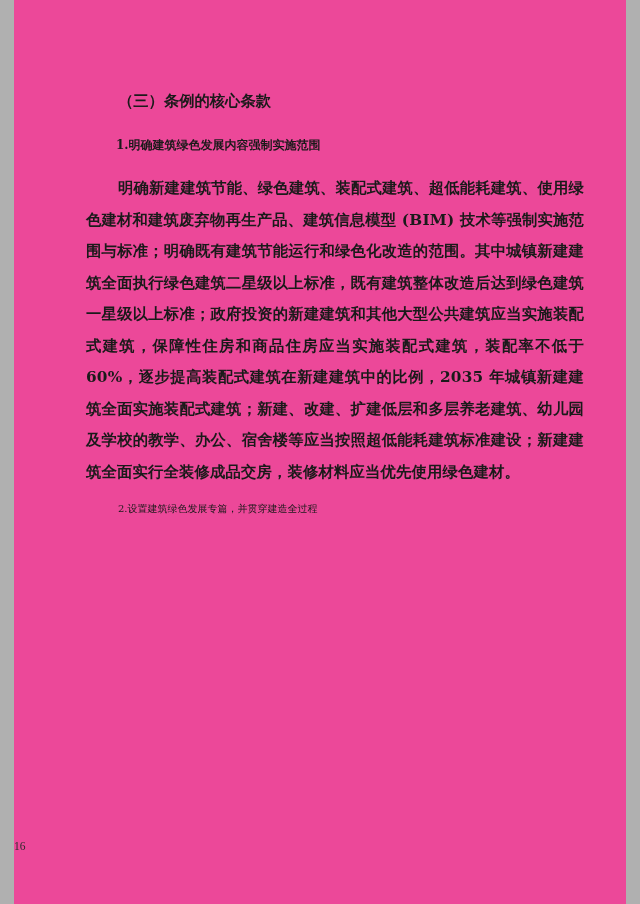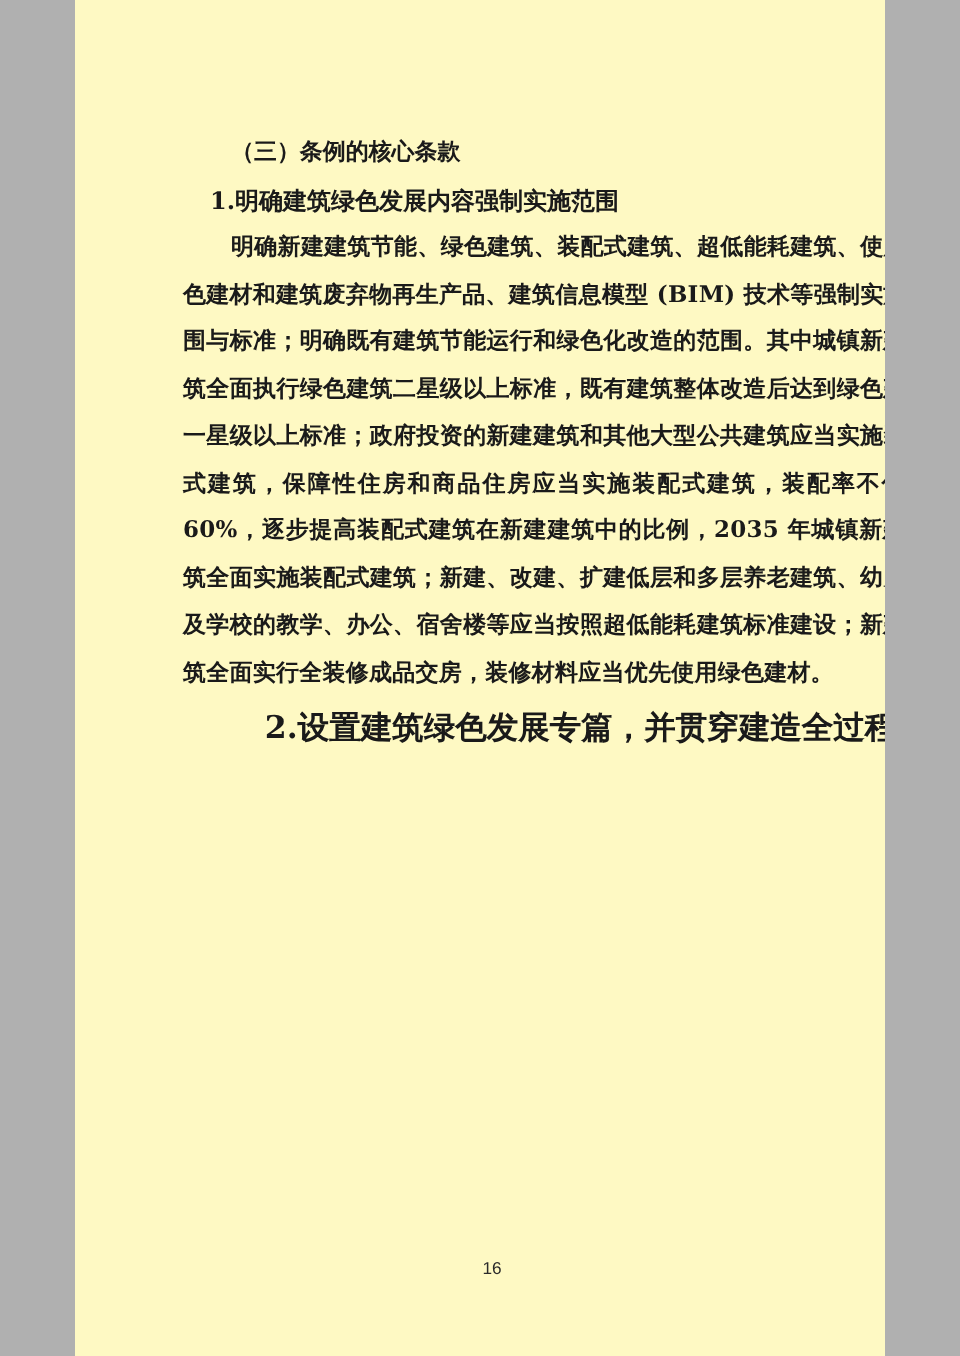--- a/index.html
+++ b/index.html
@@ -5,23 +5,23 @@
   html, body {
     margin: 0;
     padding: 0;
     background: #b0b0b0;
   }
   body {
     font-family: "DejaVu Serif", "Liberation Serif", serif;
   }
   .page {
     position: relative;
-    width: 540px;
+    width: 612px;
     height: 904px;
-    background: #fef9c3;
+    background: #ec4899;
     margin: 0 auto;
     overflow: hidden;
     box-sizing: border-box;
   }
   .content {
     position: absolute;
     left: 72px;
     top: 86px;
     width: 498px;
   }
@@ -43,45 +43,43 @@
     font-family: "DejaVu Serif", "Liberation Serif", serif;
     font-size: 15.3px;
     line-height: 31.5px;
     color: #1a1a1a;
     margin: 0;
     text-indent: 32px;
     font-weight: 600;
   }
   .subheading {
     font-family: "DejaVu Serif", "Liberation Serif", serif;
-    font-size: 16px;
+    font-size: 12px;
     line-height: 31.5px;
     color: #1a1a1a;
-    margin: 0;
+    margin: 12px;
     text-indent: 18px;
     font-weight: 600;
   }
   .subheading-b {
     font-family: "DejaVu Serif", "Liberation Serif", serif;
-    font-size: 21px;
+    font-size: 10px;
     line-height: 31.5px;
     color: #1a1a1a;
     margin: 0;
     text-indent: 32px;
-    font-weight: 700;
-    text-align: center;
+    font-weight: 400;
   }
   .gap-sm { height: 5px; }
   .page-number {
     position: absolute;
-    left: 16px;
+    left: 0;
     right: 0;
     top: 840px;
-    text-align: center;
-    font-family: Liberation Sans, sans-serif;
+    font-family: Liberation Serif, serif;
     font-size: 11.5px;
     color: #2b2b2b;
   }
 </style>
 </head>
 <body>
 
 <div class="page">
   <div class="content">
 

